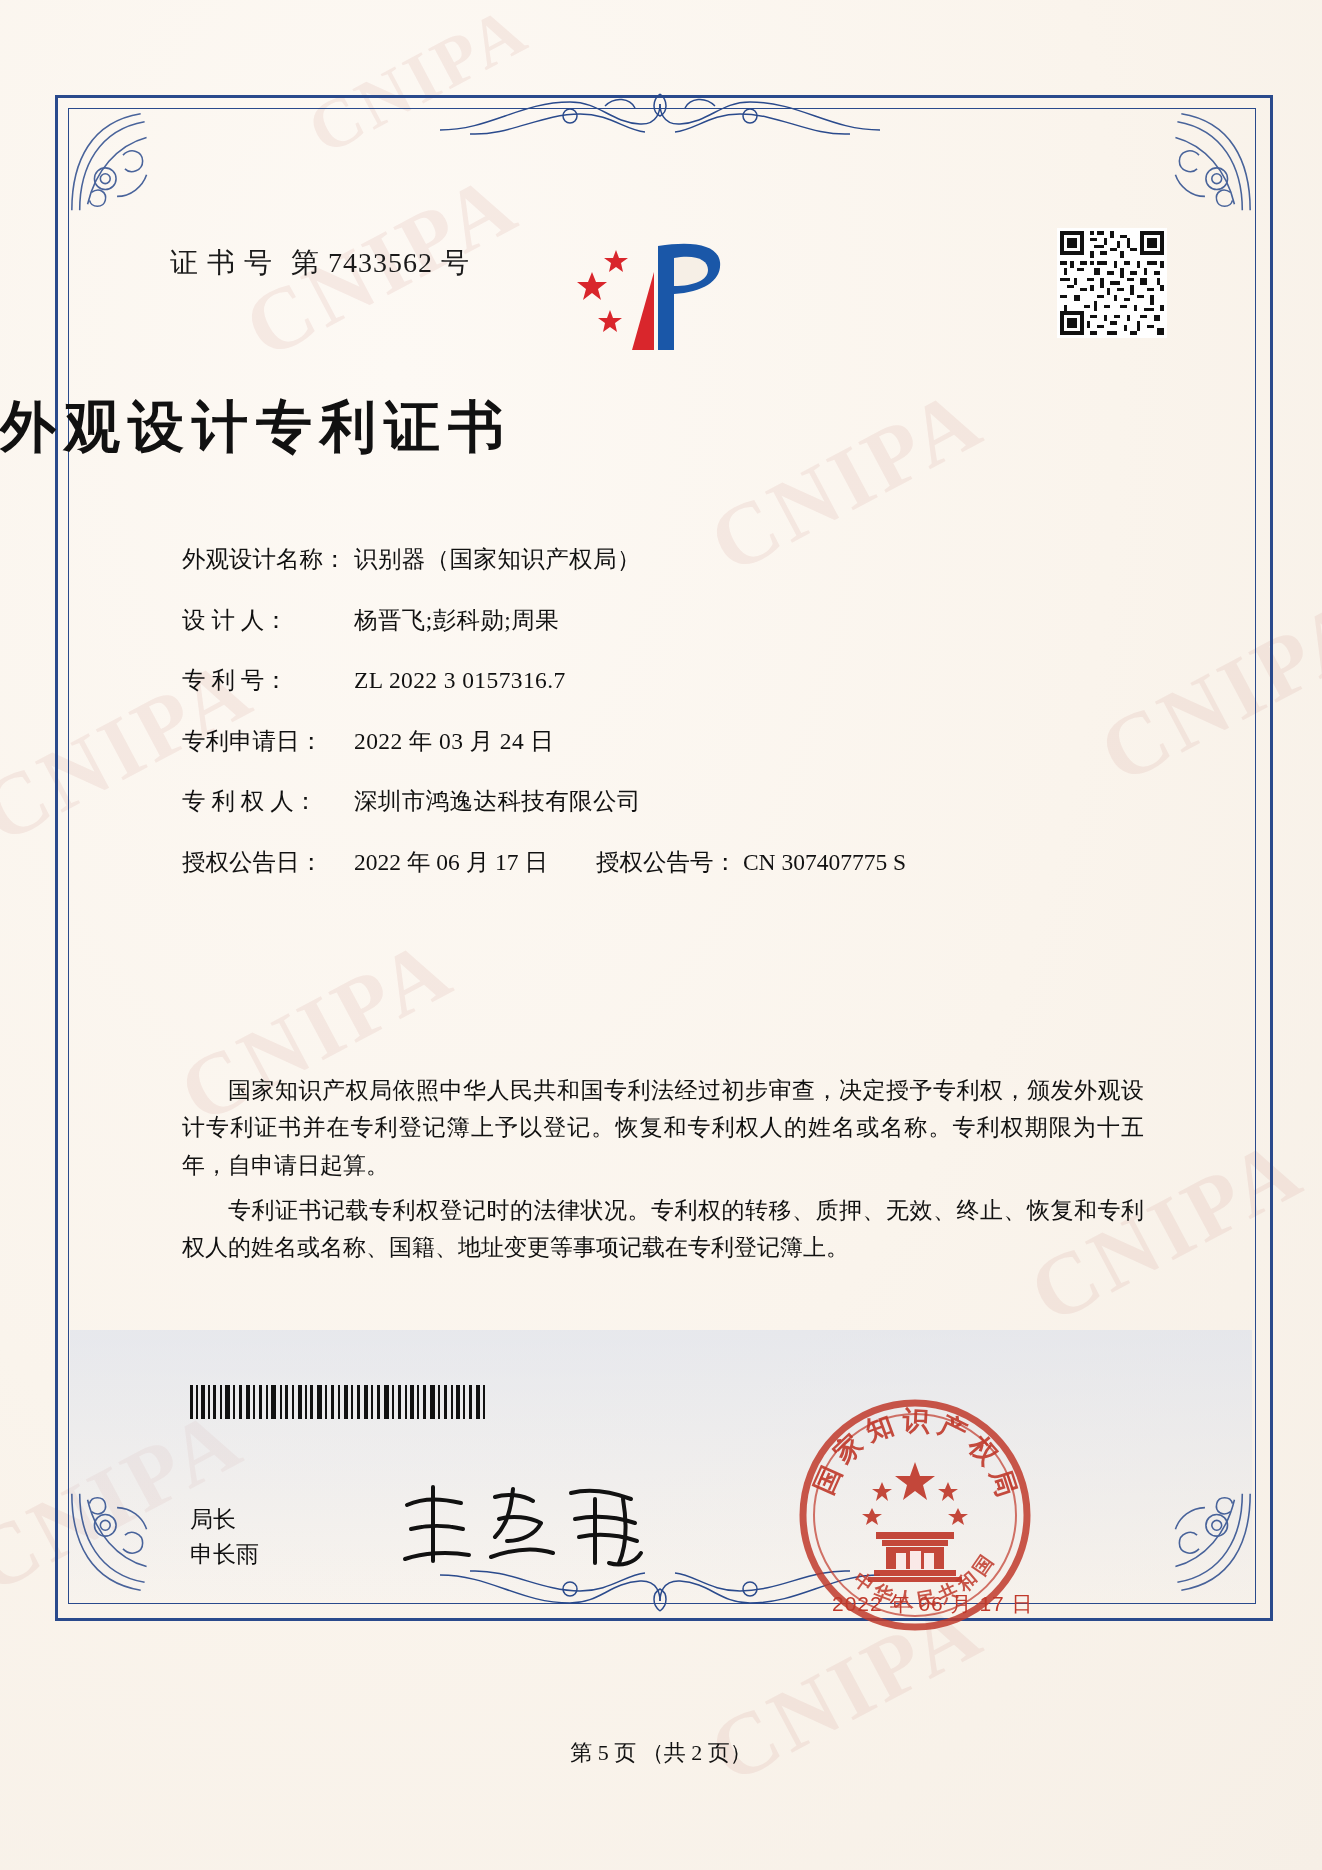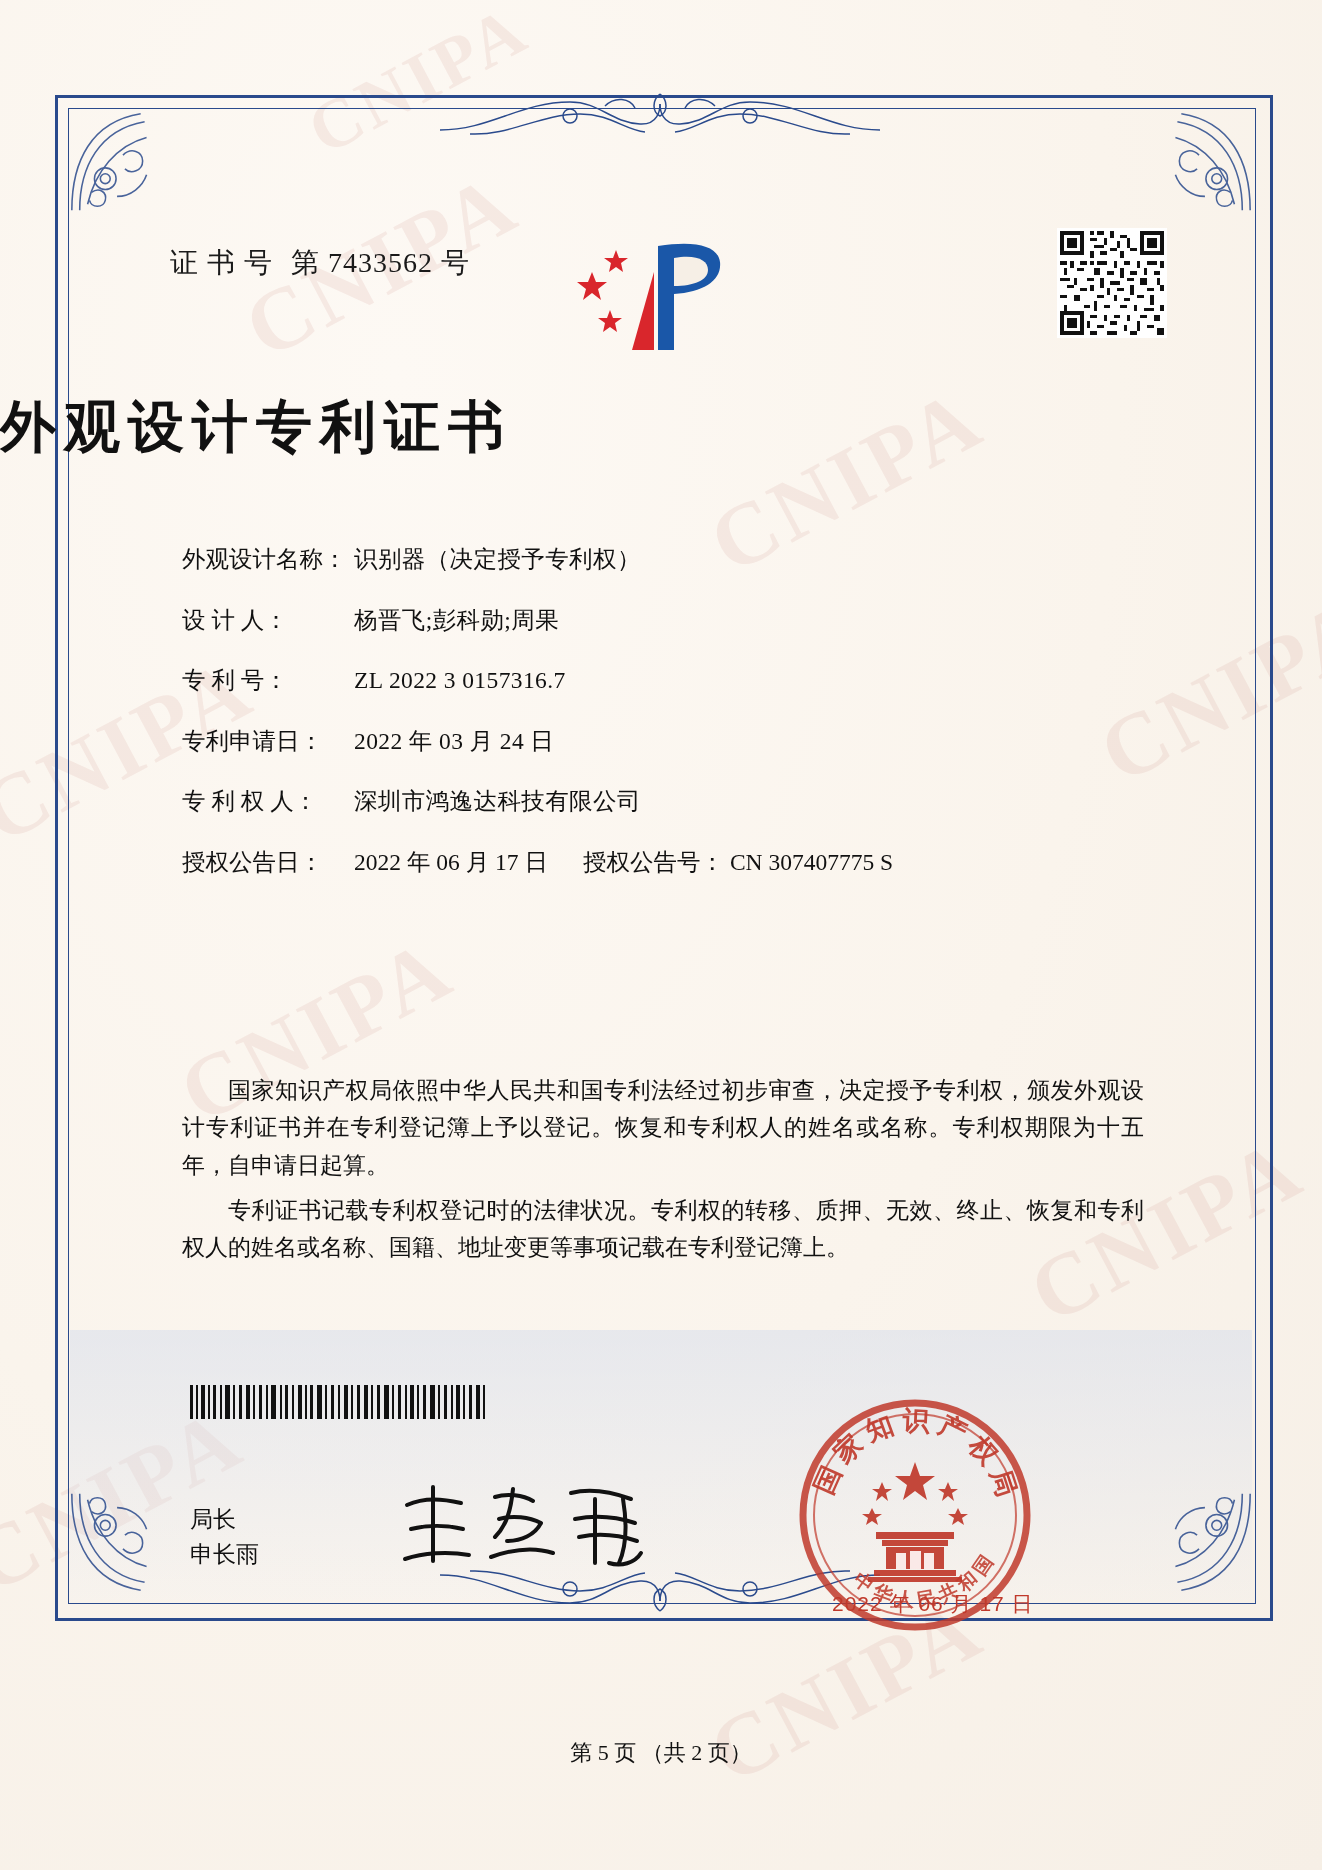--- a/index.html
+++ b/index.html
@@ -122,21 +122,21 @@
   .row .lbl {
     width: 172px;
     flex: 0 0 172px;
     white-space: nowrap;
   }
   .row .val {
     flex: 1;
     letter-spacing: .4px;
   }
   .row.two .seg2 {
-    margin-left: 35px;
+    margin-left: 48px;
     display: flex;
   }
   .row.two .seg2 .lbl { width: auto; flex: 0 0 auto; margin-right: 6px; }
 
   
   .paras {
     position: absolute;
     left: 182px; top: 1072px;
     width: 962px;
     font-size: 23px;
@@ -409,21 +409,21 @@
         <rect x="22" y="31" width="2" height="1"></rect>
       <rect x="30" y="30" width="2" height="2"></rect>
     </g>
   </svg>
 
   <div class="title">外观设计专利证书</div>
 
   <div class="fields">
     <div class="row">
       <div class="lbl">外观设计名称：</div>
-      <div class="val">识别器（决定授予专利权）</div>
+      <div class="val">识别器（国家知识产权局）</div>
     </div>
     <div class="row">
       <div class="lbl">设  计  人：</div>
       <div class="val">杨晋飞;彭科勋;周果</div>
     </div>
     <div class="row">
       <div class="lbl">专  利  号：</div>
       <div class="val">ZL 2022 3 0157316.7</div>
     </div>
     <div class="row">

